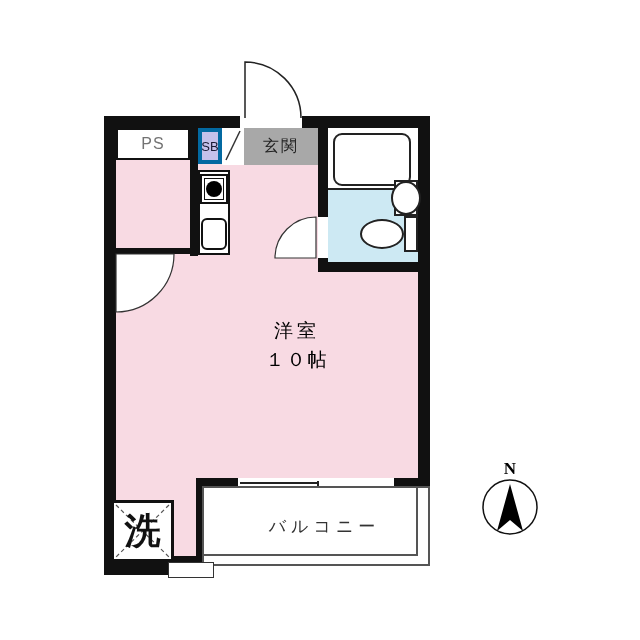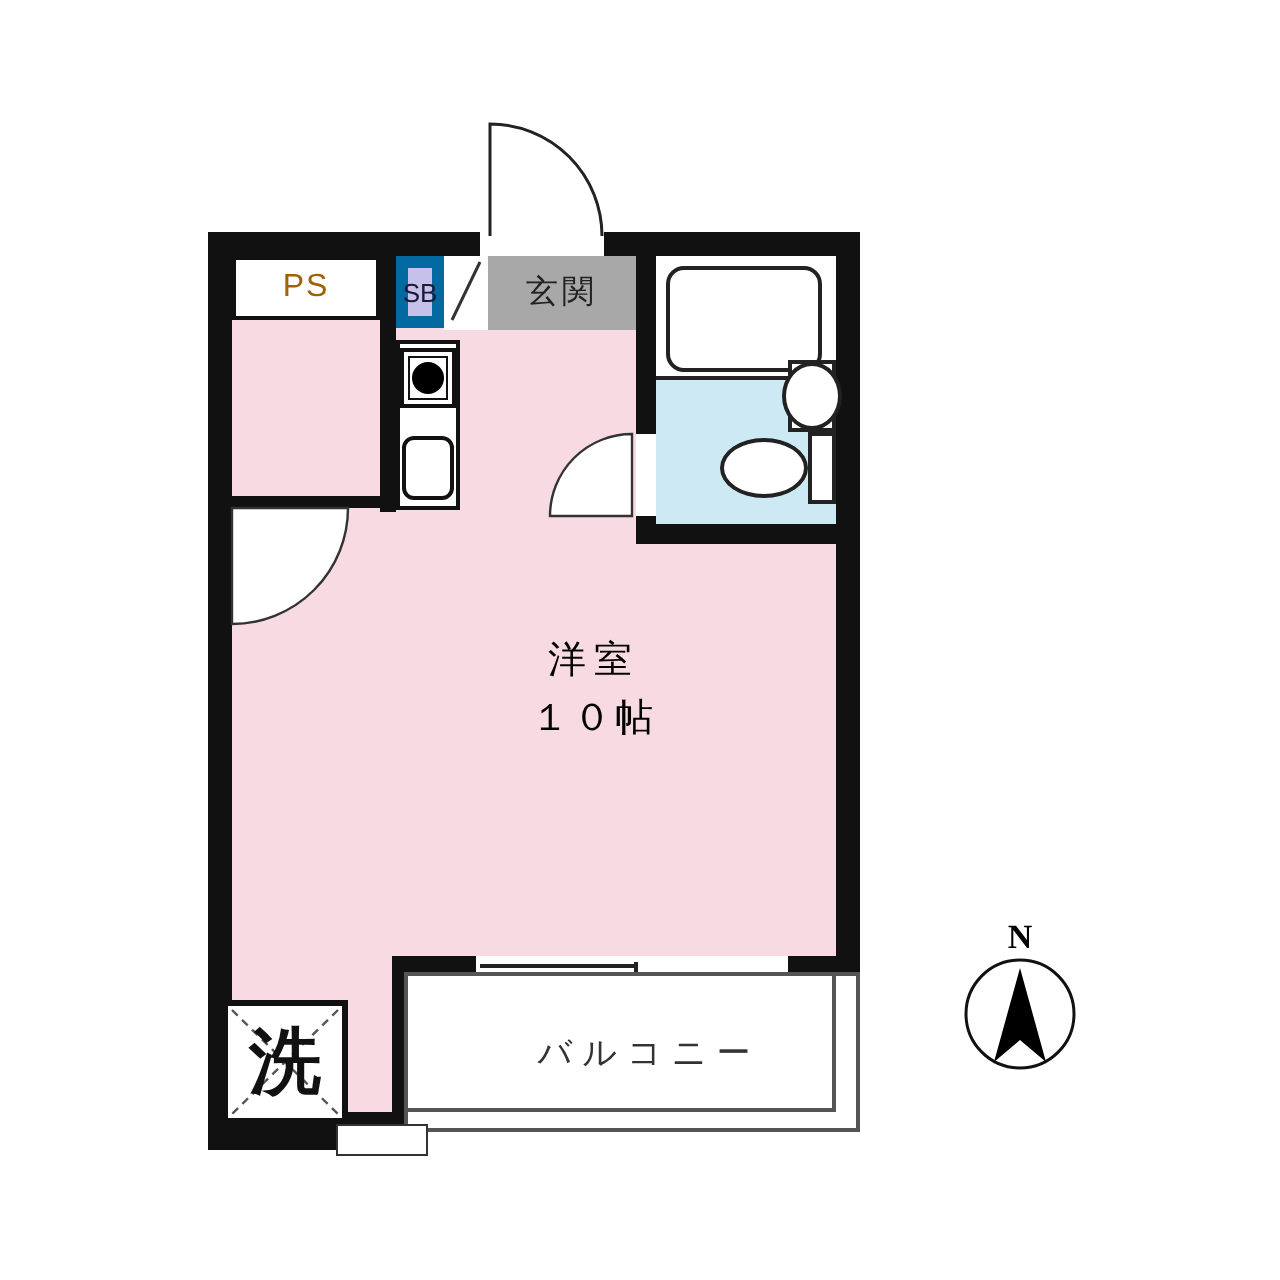--- a/index.html
+++ b/index.html
@@ -1,21 +1,21 @@
 <!DOCTYPE html>
 <html><head>
 <meta charset="utf-8">
 <style>
   html,body{margin:0;padding:0;background:#fff;}
   #canvas{position:relative;width:640px;height:640px;background:#fff;overflow:hidden;
           font-family:"Liberation Sans","DejaVu Sans",sans-serif;}
   .abs{position:absolute;box-sizing:border-box;}
   .wall{background:#111;}
   .pink{background:#f8dae3;}
-  .lav{background:#c5c1eb;border:6px solid #0369a1;}
+  .lav{background:#c5c1eb;border:4px solid #0369a1;}
   .whitebox{background:#fff;border:2px solid #111;}
   .center{display:flex;align-items:center;justify-content:center;}
   .overlay{position:absolute;left:0;top:0;width:640px;height:640px;pointer-events:none;}
 </style>
 </head>
 <body>
 
 <div id="canvas">
 
   <div class="abs pink" style="left:116px;top:128px;width:302px;height:350px;"></div>
@@ -33,21 +33,21 @@
   <div class="abs wall" style="left:318px;top:258px;width:10px;height:14px;"></div>
   <div class="abs wall" style="left:318px;top:262px;width:112px;height:10px;"></div>
   <div class="abs wall" style="left:196px;top:478px;width:42px;height:14px;"></div>
   <div class="abs wall" style="left:394px;top:478px;width:36px;height:14px;"></div>
   <div class="abs wall" style="left:196px;top:478px;width:12px;height:88px;"></div>
 
   <div class="abs" style="left:318px;top:217px;width:10px;height:41px;background:#fff;"></div>
   <div class="abs" style="left:238px;top:478px;width:156px;height:14px;background:#fff;"></div>
 
   <div class="abs whitebox center" style="left:116px;top:128px;width:74px;height:32px;">
-    <span style="font-size:16px;color:#a16207;letter-spacing:1px;">PS</span>
+    <span style="font-size:16px;color:#737373;letter-spacing:1px;">PS</span>
   </div>
   <div class="abs lav center" style="left:198px;top:128px;width:24px;height:36px;">
     <span style="font-size:13px;color:#1a1a33;">SB</span>
   </div>
 
   <div class="abs" style="left:222px;top:128px;width:22px;height:37px;background:#fff;"></div>
   <div class="abs center" style="left:244px;top:128px;width:74px;height:37px;background:#a8a8a8;">
     <span style="font-size:16px;color:#222;letter-spacing:2px;">玄関</span>
   </div>
 

